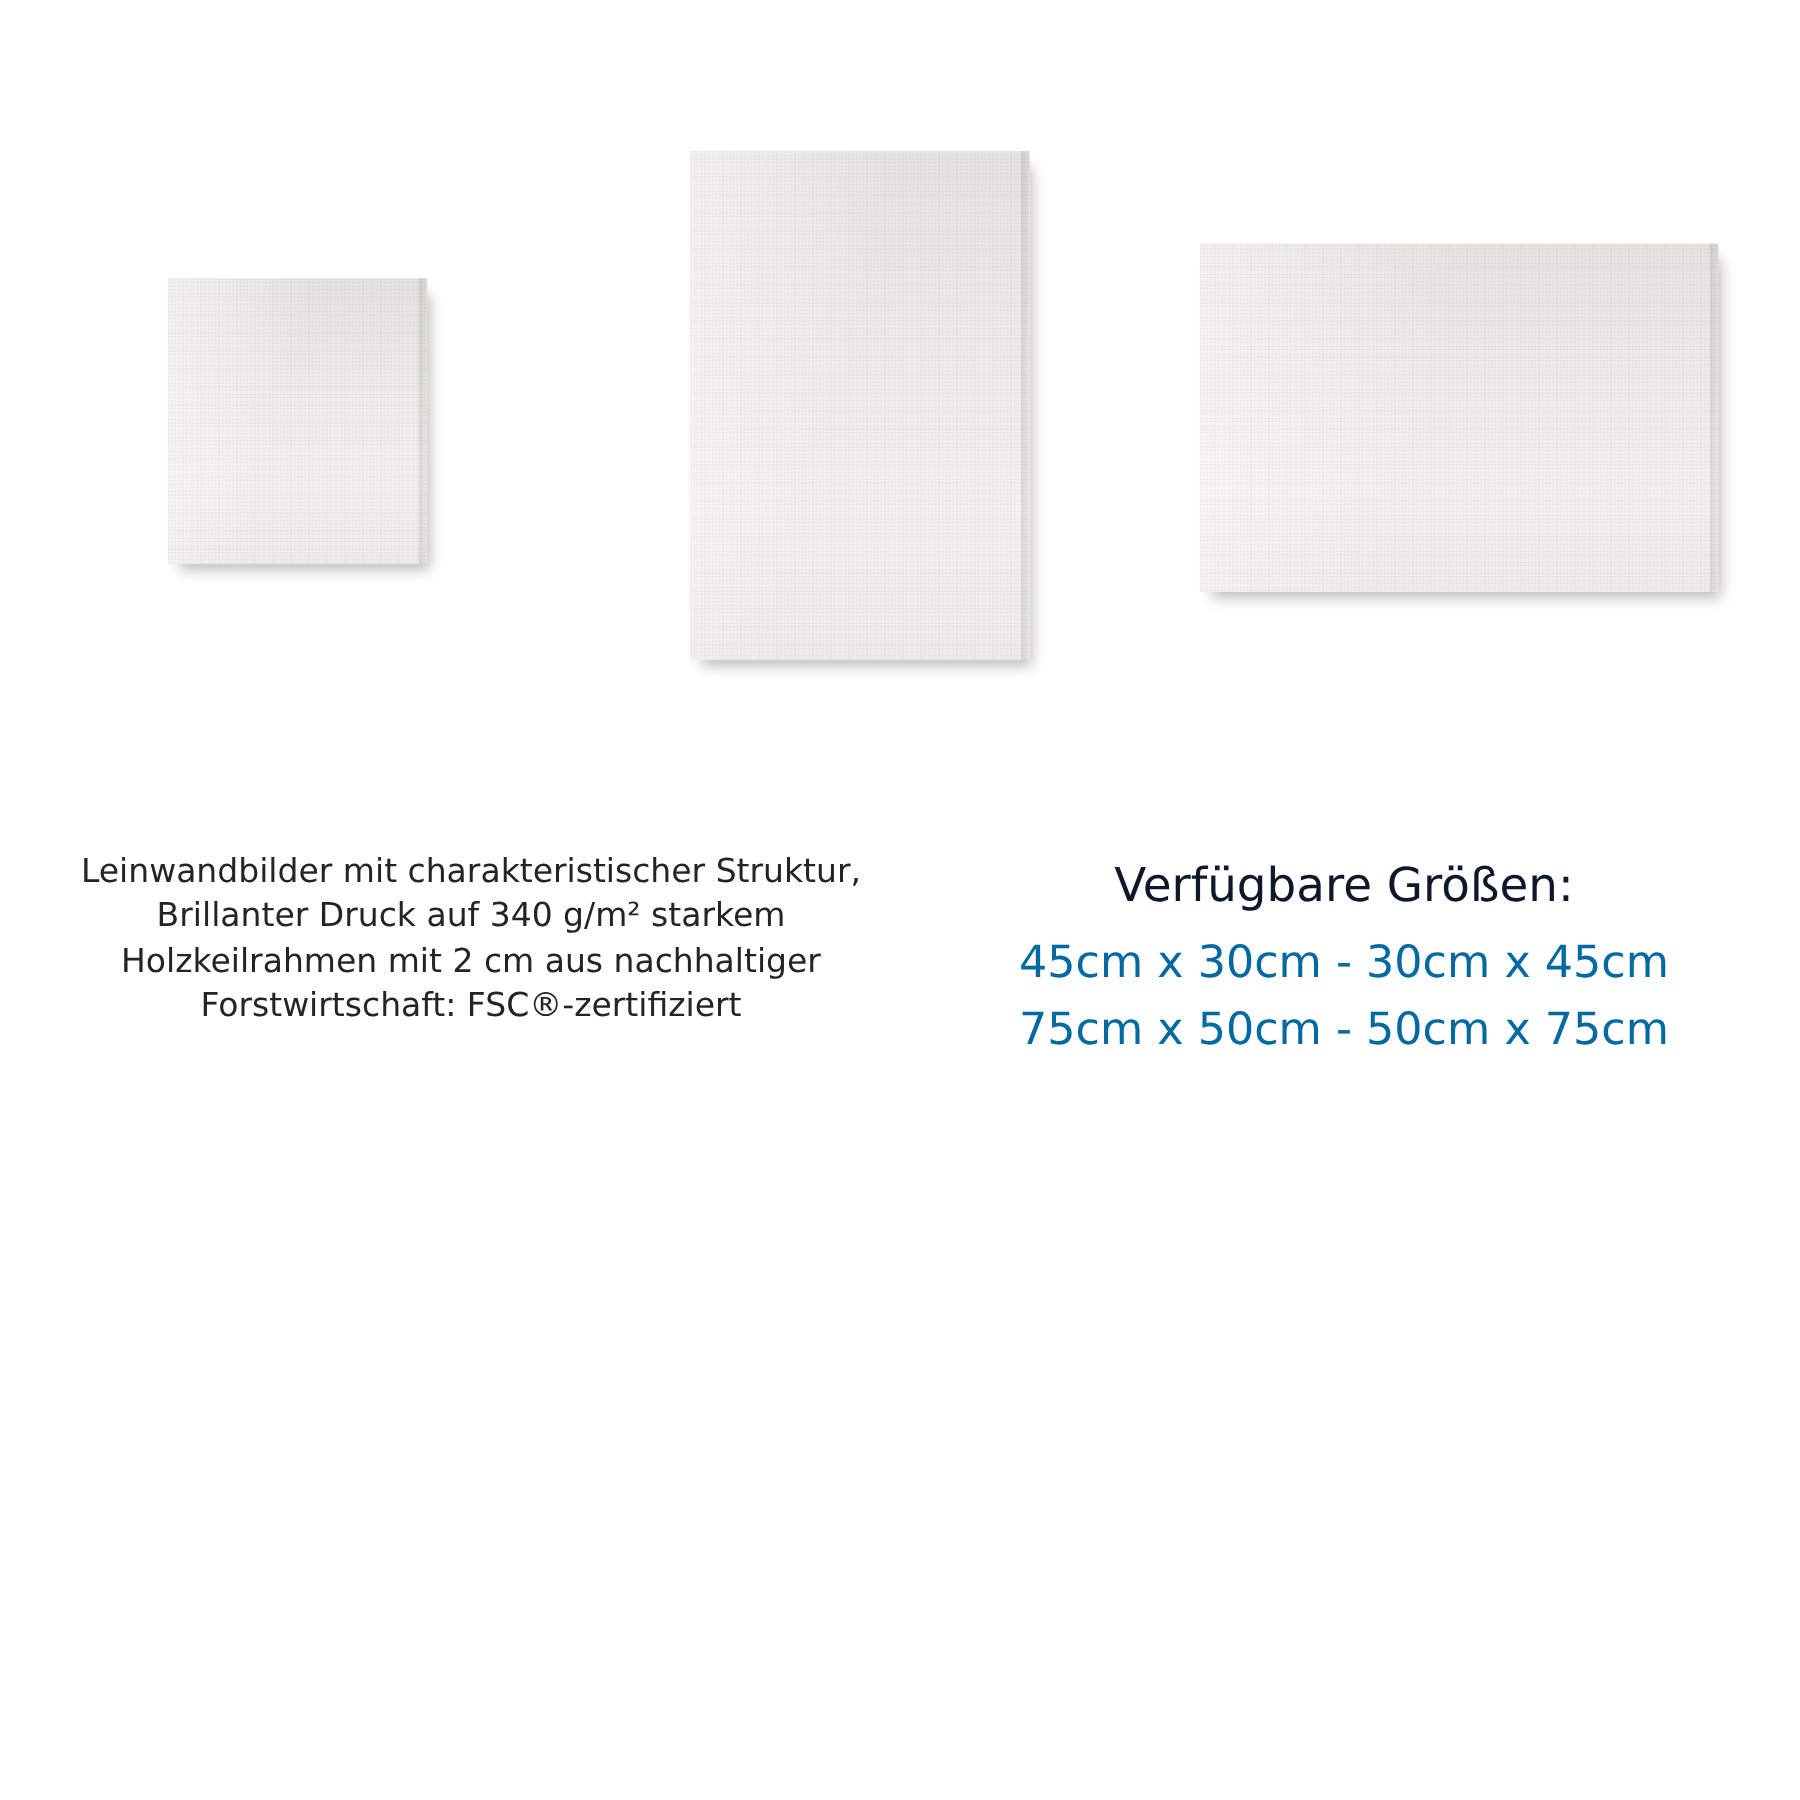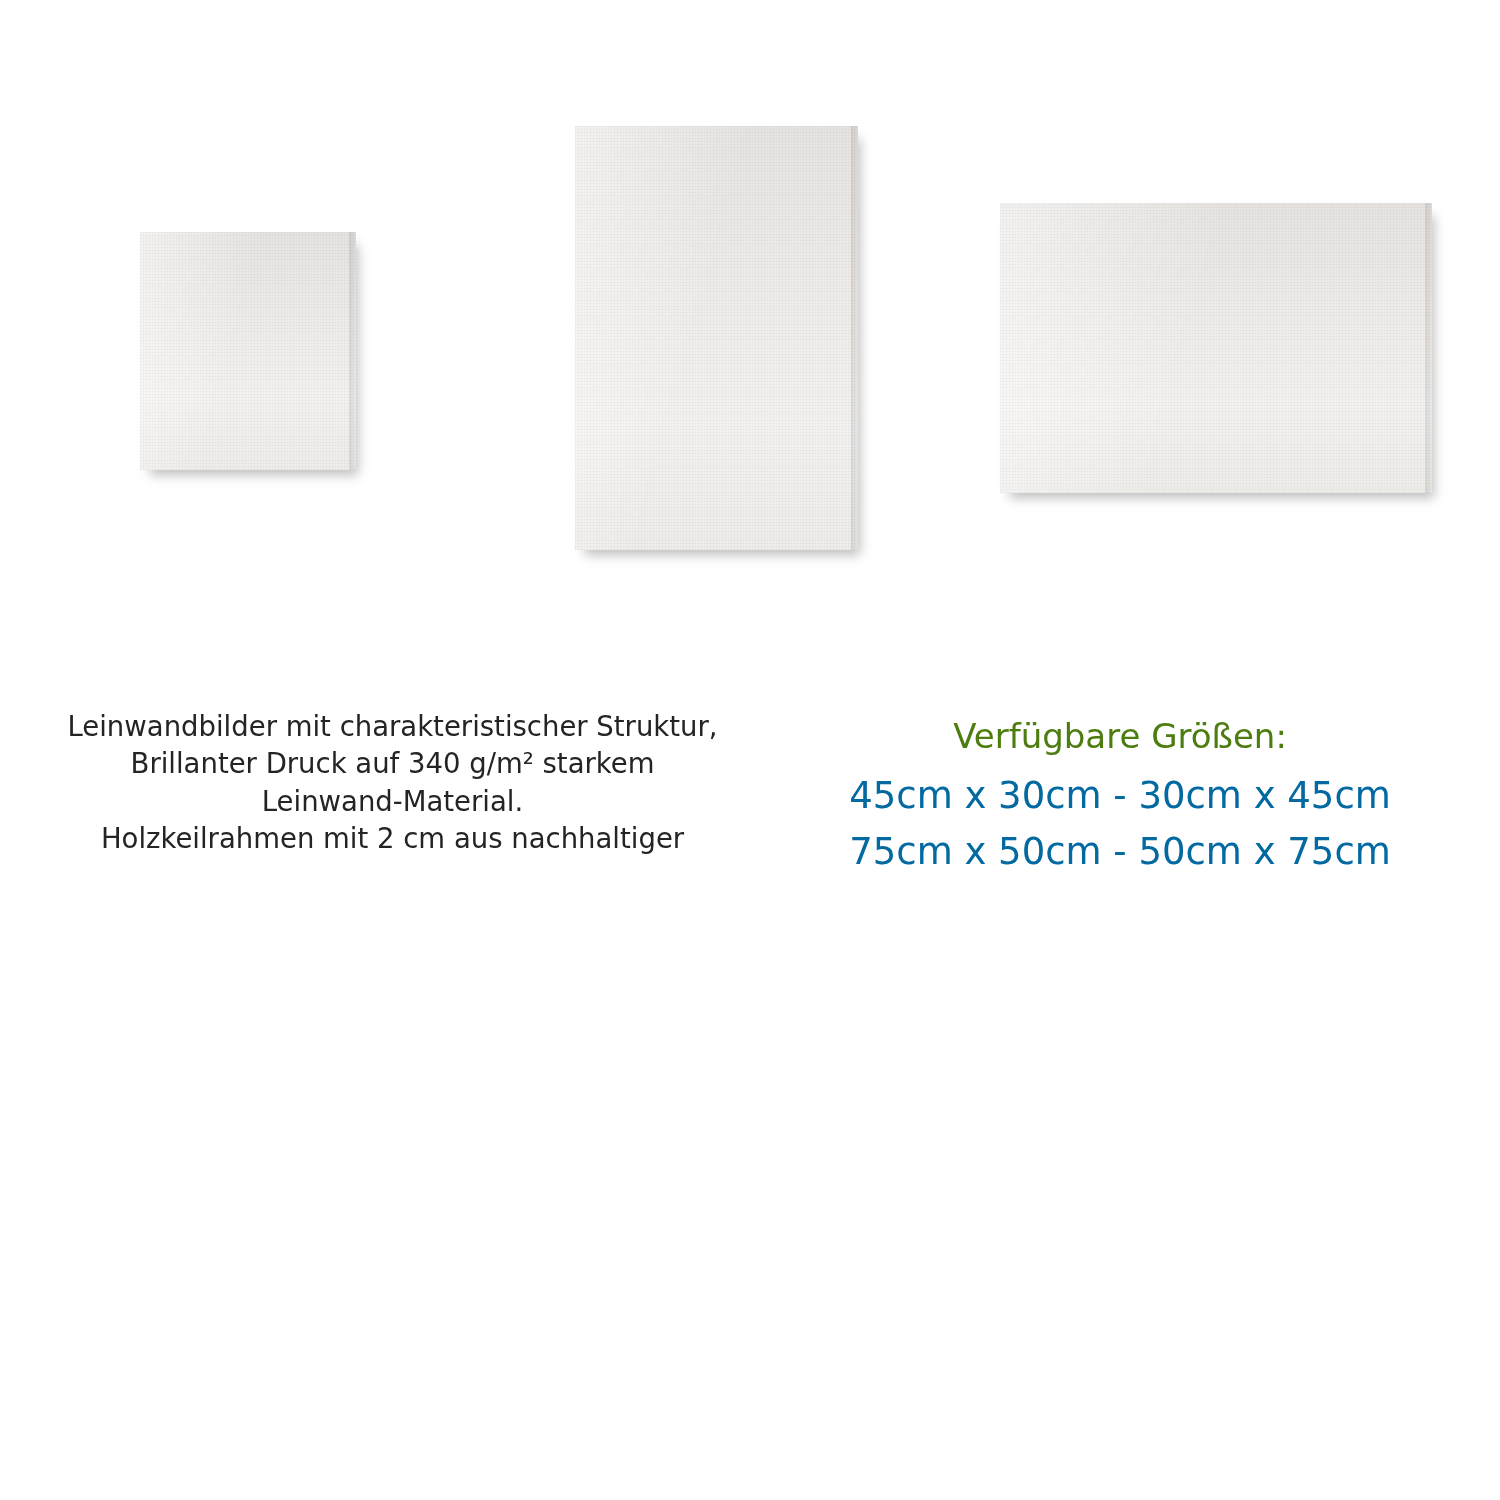--- a/index.html
+++ b/index.html
@@ -100,24 +100,24 @@
   }
 
   #sizes {
     position: absolute;
     left: 755px;
     top: 25px;
     width: 730px;
     text-align: center;
   }
   #sizes-heading {
-    font-size: 34px;
+    font-size: 39px;
     line-height: 1.25;
     margin-bottom: 10px;
-    color: #4d7c0f;
+    color: #0f172a;
   }
   .size-line {
     font-size: 37px;
     line-height: 1.52;
     color: #0369a1;
     white-space: nowrap;
   }
 </style>
 </head>
 <body>
@@ -132,22 +132,22 @@
   <div class="canvas-frame" id="frame-landscape">
     <span class="edge"></span>
   </div>
 </div>
 
 <div id="text-columns">
 
   <div id="description">
     <div class="desc-line">Leinwandbilder mit charakteristischer Struktur,</div>
     <div class="desc-line">Brillanter Druck auf 340 g/m² starkem</div>
-    <div class="desc-line">Leinwand-Material.</div>
     <div class="desc-line">Holzkeilrahmen mit 2 cm aus nachhaltiger</div>
+    <div class="desc-line">Forstwirtschaft: FSC®-zertifiziert</div>
   </div>
 
   <div id="sizes">
     <div id="sizes-heading">Verfügbare Größen:</div>
     <div class="size-line">45cm x 30cm - 30cm x 45cm</div>
     <div class="size-line">75cm x 50cm - 50cm x 75cm</div>
   </div>
 
 </div>
 

